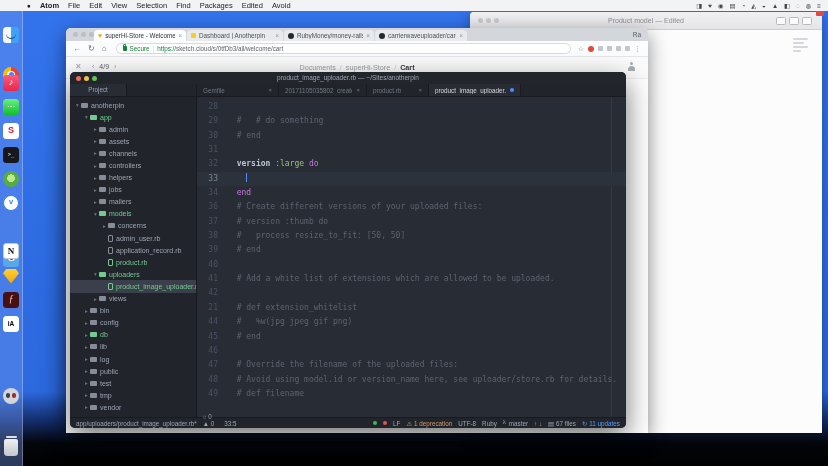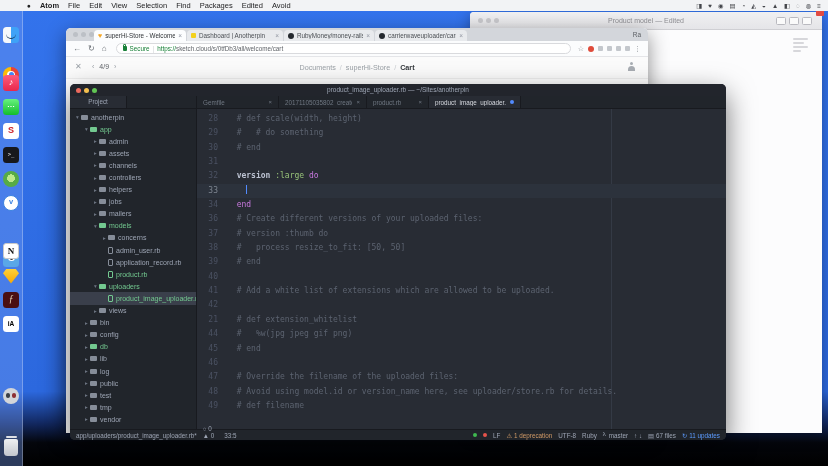--- a/index.html
+++ b/index.html
@@ -67,22 +67,22 @@
   #pageheader .pclose{position:absolute;left:9px;top:5px;font-size:8px;color:#9aa0a6;}
   #pageheader .pnav{position:absolute;left:26px;top:6px;font-size:7px;color:#9aa0a6;display:flex;gap:5px;align-items:center;}
   #pageheader .pnav .cnt{color:#5f6368;}
   #breadcrumb{position:absolute;left:0;right:0;top:6px;text-align:center;font-size:7.2px;color:#9aa0a6;}
   #breadcrumb .sep{color:#c8ccd0;margin:0 2px;}
   #breadcrumb .current{color:#33373b;font-weight:bold;}
   .person{position:absolute;right:12px;top:5px;width:9px;height:9px;}
   .person::before{content:'';position:absolute;left:2.8px;top:0;width:3.4px;height:3.4px;border-radius:50%;background:#a8adb3;}
   .person::after{content:'';position:absolute;left:.8px;top:4.2px;width:7.4px;height:4.5px;border-radius:4px 4px 0 0;background:#a8adb3;}
   
-  #atom{position:absolute;left:70px;top:72px;width:656px;height:356px;background:#282c34;border-radius:5px;
-    box-shadow:0 10px 28px rgba(0,0,0,.55);overflow:hidden;z-index:3;margin-top:12px;}
+  #atom{position:absolute;left:70px;top:72px;width:556px;height:356px;background:#282c34;border-radius:5px;
+    box-shadow:0 10px 28px rgba(0,0,0,.55);overflow:hidden;z-index:3;}
   #atom-titlebar{position:relative;height:12px;background:#22252c;border-bottom:1px solid #181a1f;}
   #atom-titlebar .dots{position:absolute;left:6px;top:3.5px;display:flex;gap:3px;}
   .tdot{width:5px;height:5px;border-radius:50%;}
   .tdot.r{background:#ec6a5e;} .tdot.y{background:#f4bf4f;} .tdot.g{background:#61c554;}
   #atom-title{display:block;text-align:center;line-height:12px;font-size:6.5px;color:#9da5b4;}
   #atom-tabbar{position:absolute;top:12px;left:0;right:0;height:12px;background:#21252b;
     border-bottom:1px solid #181a1f;display:flex;}
   .side-zone{width:126px;flex:none;border-right:1px solid #181a1f;position:relative;}
   #project-tab{position:absolute;left:0;top:0;width:56px;height:12px;background:#282c34;border-right:1px solid #181a1f;
     font-size:6.3px;color:#9da5b4;text-align:center;line-height:12px;}
@@ -435,21 +435,20 @@
             <span class="chev">▸</span>
             <span class="fold"></span>
             <span>vendor</span>
           </div>
         </div>
       <div id="editor">
         <div class="wrap-guide"></div>
         <div id="code">
             <div class="cline">
               <span class="gut">28</span>
-              <span class="src"><span class="c-comment">  # def scale(width, height)</span></span>
             </div>
             <div class="cline">
               <span class="gut">29</span>
               <span class="src"><span class="c-comment">  #   # do something</span></span>
             </div>
             <div class="cline">
               <span class="gut">30</span>
               <span class="src"><span class="c-comment">  # end</span></span>
             </div>
             <div class="cline">

